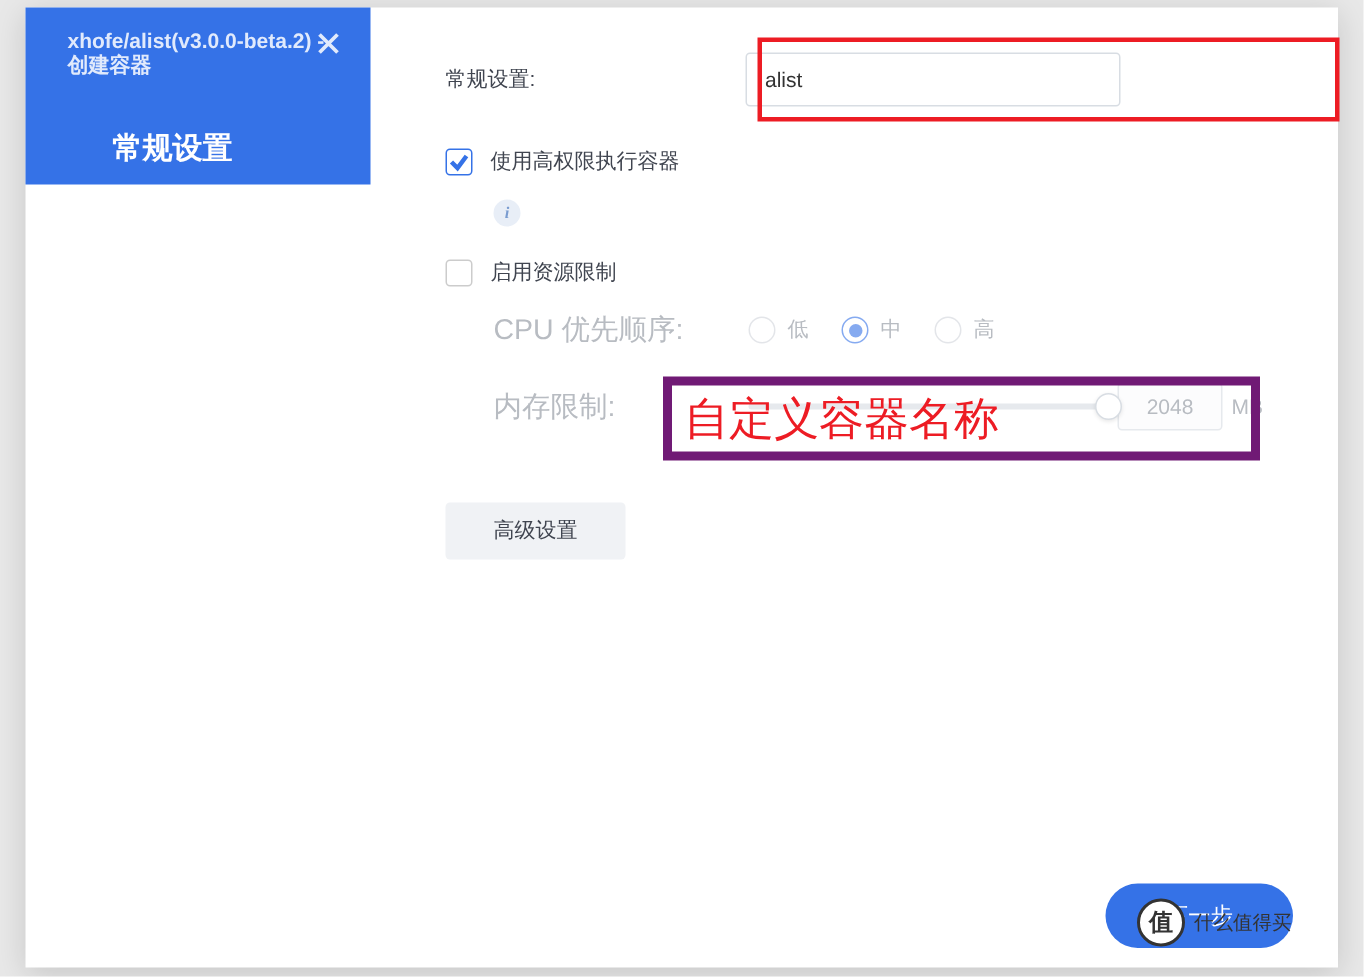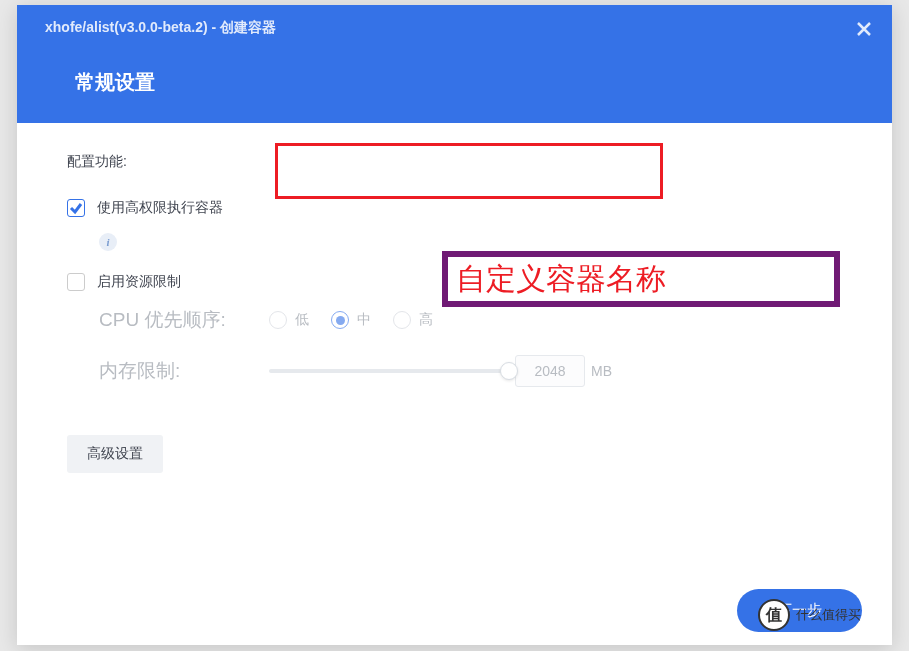--- a/index.html
+++ b/index.html
@@ -17,21 +17,21 @@
     }
     .modal {
       position: absolute;
       top: 5px;
       left: 17px;
       width: 875px;
       height: 640px;
       background: #fff;
       box-shadow: 0 4px 20px rgba(0,0,0,0.15);
       display: flex;
-      flex-direction: column;
+      flex-direction: row;
     }
     .modal-header {
       background: #3572E7;
       color: #fff;
       padding: 14px 20px 0 28px;
       position: relative;
       height: 118px;
     }
     .modal-breadcrumb {
       font-size: 14px;
@@ -255,21 +255,21 @@
       background: #fcfcfd;
     }
     .mem-unit {
       font-size: 14px;
       color: #b8bcc2;
     }
     .advanced-btn {
       background: #f0f2f5;
       border: none;
       border-radius: 3px;
-      padding: 10px 20px;
+      padding: 10px 32px;
       font-size: 14px;
       color: #404550;
       cursor: pointer;
       margin-top: 26px;
     }
     .footer {
       position: absolute;
       bottom: 0;
       left: 12px;
       right: 0;
@@ -331,21 +331,22 @@
     <div class="close-btn">
       <svg viewBox="0 0 14 14">
           <path d="M1 1 L13 13 M13 1 L1 13"></path>
         </svg>
     </div>
   </div>
 
   <div class="modal-body">
 
     <div class="form-row">
-      <div class="form-label">配置功能:</div>
+      <div class="form-label">常规设置:</div>
+      <input class="text-input" value="alist" style="">
     </div>
 
     <div class="checkbox-row">
       <div class="checkbox checked">
         <svg viewBox="0 0 14 14">
             <path d="M2 7 L6 11 L12 3"></path>
           </svg>
       </div>
       <div class="checkbox-label">使用高权限执行容器</div>
     </div>

